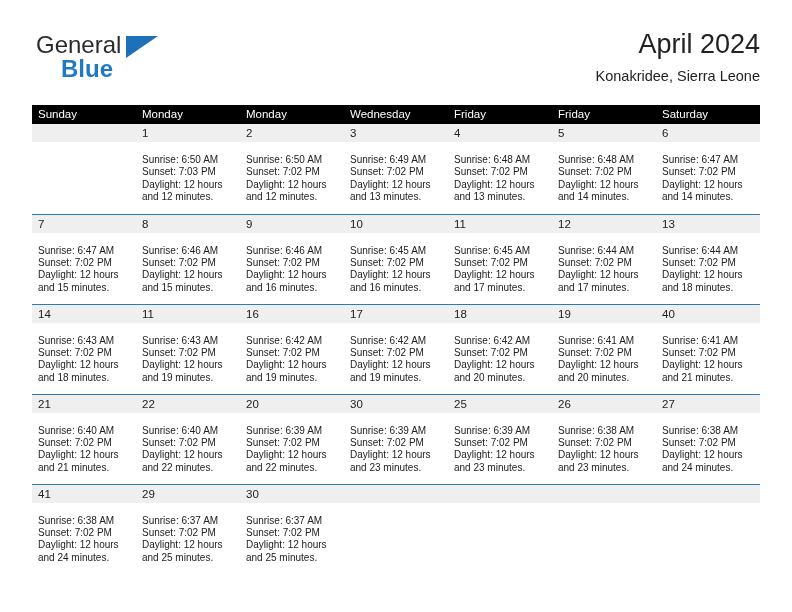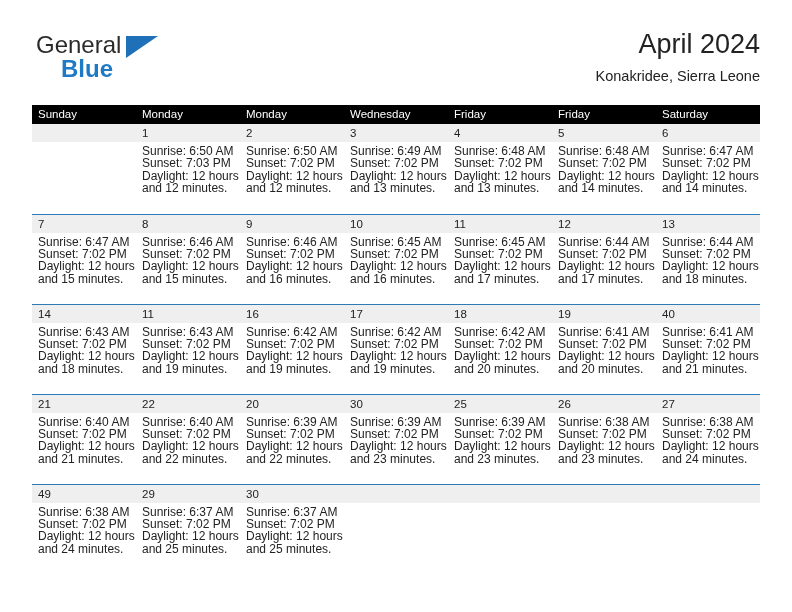--- a/index.html
+++ b/index.html
@@ -134,22 +134,22 @@
   .daynum-band {
     height: 18px;
     background: #efefef;
     box-sizing: border-box;
     padding-left: 6px;
     font-size: 11.5px;
     line-height: 18px;
     color: #222222;
   }
   .cell-body {
-    padding: 3px 6px 0 6px;
-    font-size: 12px;
+    padding: 12px 6px 0 6px;
+    font-size: 10px;
     line-height: 12.4px;
     color: #222222;
   }
   .cell-body div { white-space: nowrap; }
   .empty .daynum-band { background: #efefef; }
 </style>
 </head>
 <body>
 
 <div class="page">
@@ -495,21 +495,21 @@
                 <div>Sunset: 7:02 PM</div>
                 <div>Daylight: 12 hours</div>
                 <div>and 24 minutes.</div>
               </div>
             </div>
           </td>
         </tr>
         <tr class="week-row">
           <td class="day-cell">
             <div class="cell-inner">
-              <div class="daynum-band">49</div>
+              <div class="daynum-band">41</div>
               <div class="cell-body">
                 <div>Sunrise: 6:38 AM</div>
                 <div>Sunset: 7:02 PM</div>
                 <div>Daylight: 12 hours</div>
                 <div>and 24 minutes.</div>
               </div>
             </div>
           </td>
           <td class="day-cell">
             <div class="cell-inner">

